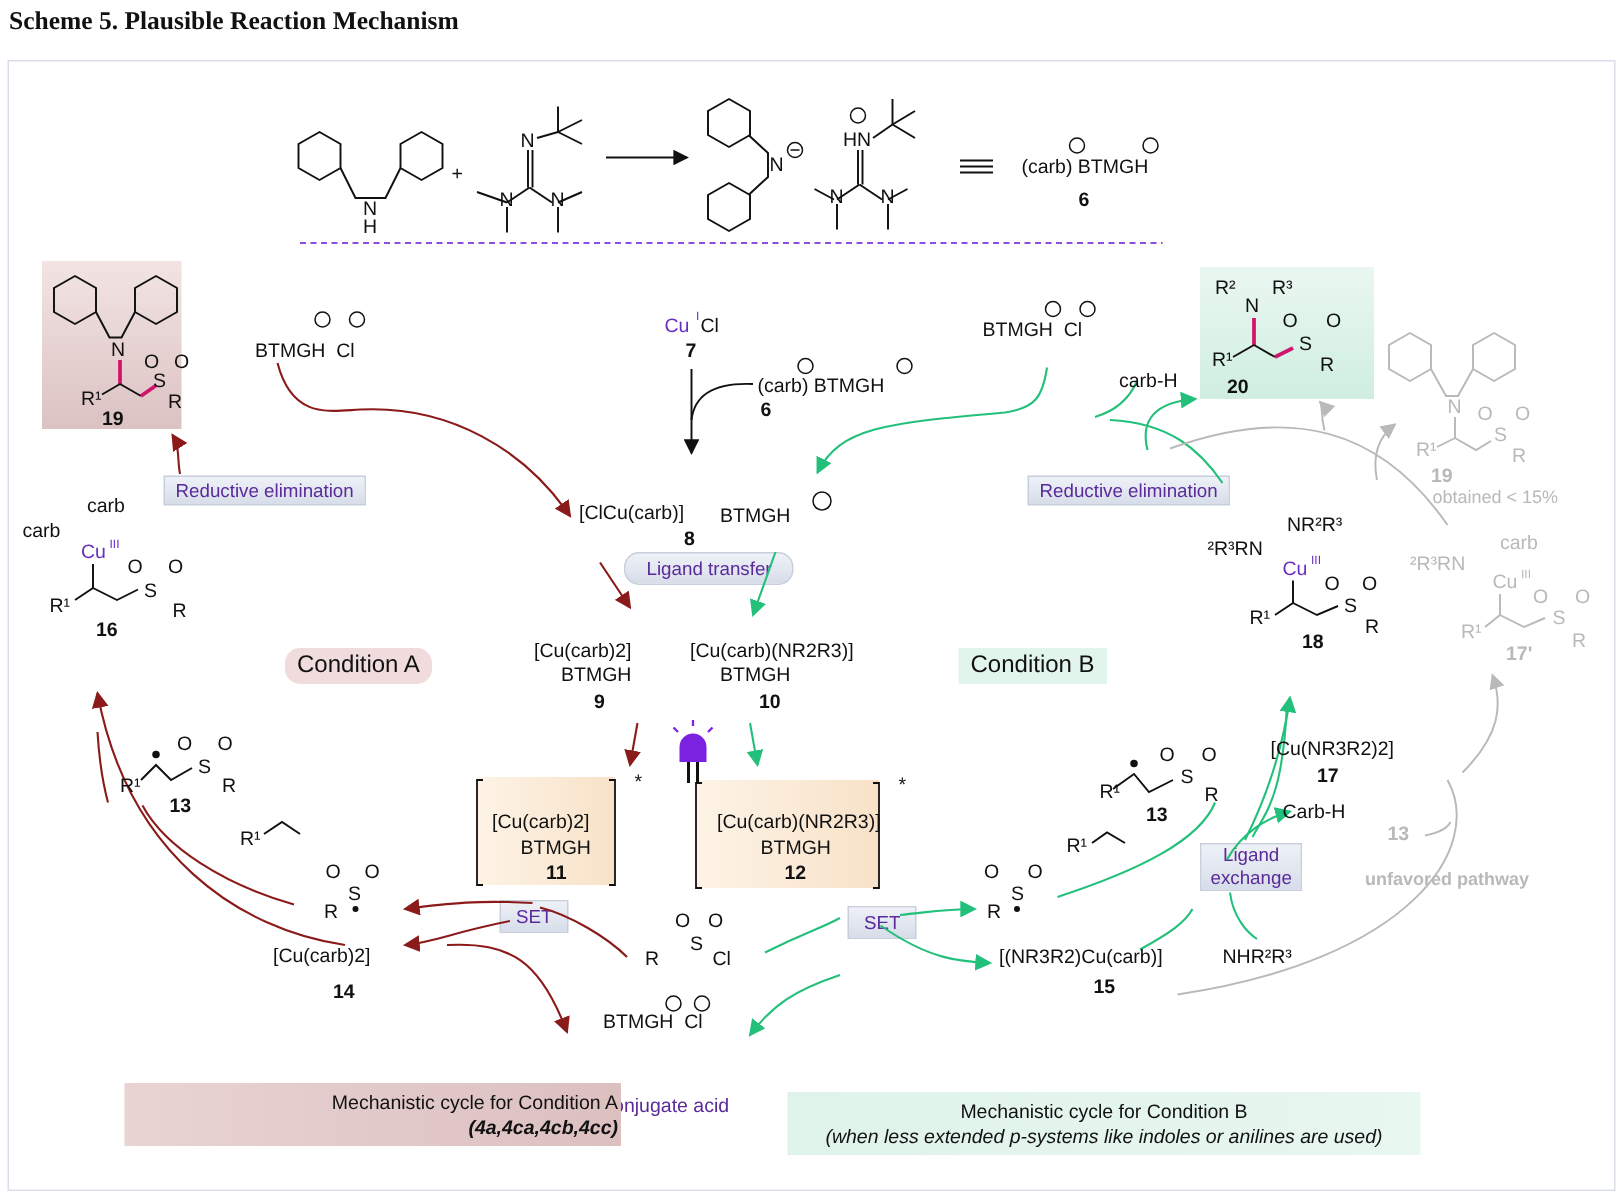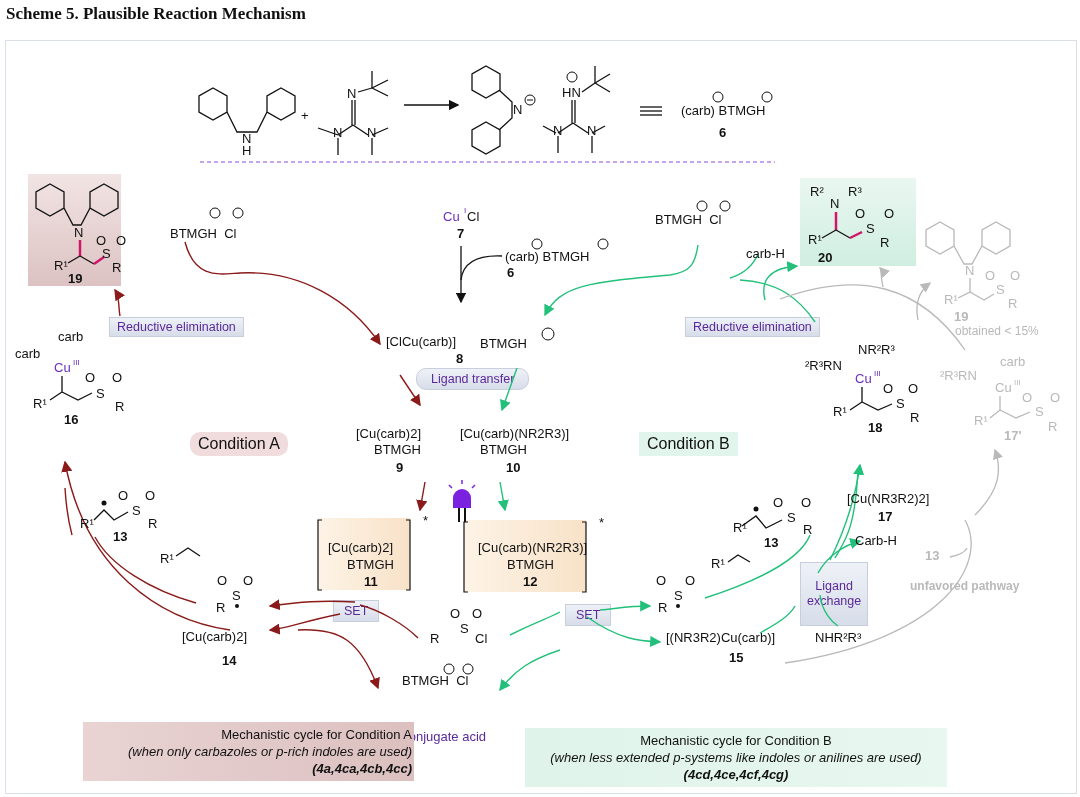--- a/index.html
+++ b/index.html
@@ -30,36 +30,34 @@
 <div style="position:absolute;left:464px;top:520px;width:122px;height:72px;background:linear-gradient(90deg,#fdf3e6,#f8e2c8);"></div>
 
 <div class="cond" style="left:190px;top:432px;background:#f0dcdc;border-radius:10px;">Condition A</div>
 <div class="cond" style="left:639px;top:432px;background:#e2f5ec;">Condition B</div>
 
 <div class="boxlbl" style="left:97px;top:317px;">Reductive elimination</div>
 <div class="boxlbl" style="left:673px;top:317px;">Reductive elimination</div>
 <div class="boxlbl" style="left:404px;top:368px;padding:3px 14px;border-radius:10px;">Ligand transfer</div>
 <div class="boxlbl" style="left:321px;top:600px;padding:3px 10px;">SET</div>
 <div class="boxlbl" style="left:553px;top:604px;padding:3px 10px;">SET</div>
-<div class="boxlbl" style="left:788px;top:562px;text-align:center;line-height:15px;padding:16px 6px;">
+<div class="boxlbl" style="left:788px;top:562px;text-align:center;line-height:15px;padding:0 6px;">
   <span>Ligand</span><br>
   <span>exchange</span>
 </div>
 
 <div class="capture">capture of Cl⁻ by BTMG conjugate acid</div>
 
 <div class="sumbox" style="left:83px;top:722px;width:327px;background:linear-gradient(90deg,#e9d3d3,#dcc0c0);text-align:right;">
   <div>Mechanistic cycle for Condition A</div>
-  <i>(when only carbazoles or p-rich indoles are used)</i>
   <i style="font-weight:bold;">(4a,4ca,4cb,4cc)</i>
 </div>
 <div class="sumbox" style="left:525px;top:728px;width:418px;background:linear-gradient(90deg,#dff3ea,#e8f7f0);">
   <div>Mechanistic cycle for Condition B</div>
   <i>(when less extended p-systems like indoles or anilines are used)</i>
-  <i style="font-weight:bold;">(4cd,4ce,4cf,4cg)</i>
 </div>
 
 <svg class="main" width="1080" height="797" viewBox="0 0 1080 797">
   <defs>
     <marker id="ah-k" markerWidth="8" markerHeight="8" refX="7" refY="4" orient="auto">
         <path d="M0,0 L8,4 L0,8 z" fill="#111"></path>
       </marker>
     <marker id="ah-r" markerWidth="8" markerHeight="8" refX="7" refY="4" orient="auto">
         <path d="M0,0 L8,4 L0,8 z" fill="#8b1a1a"></path>
       </marker>

